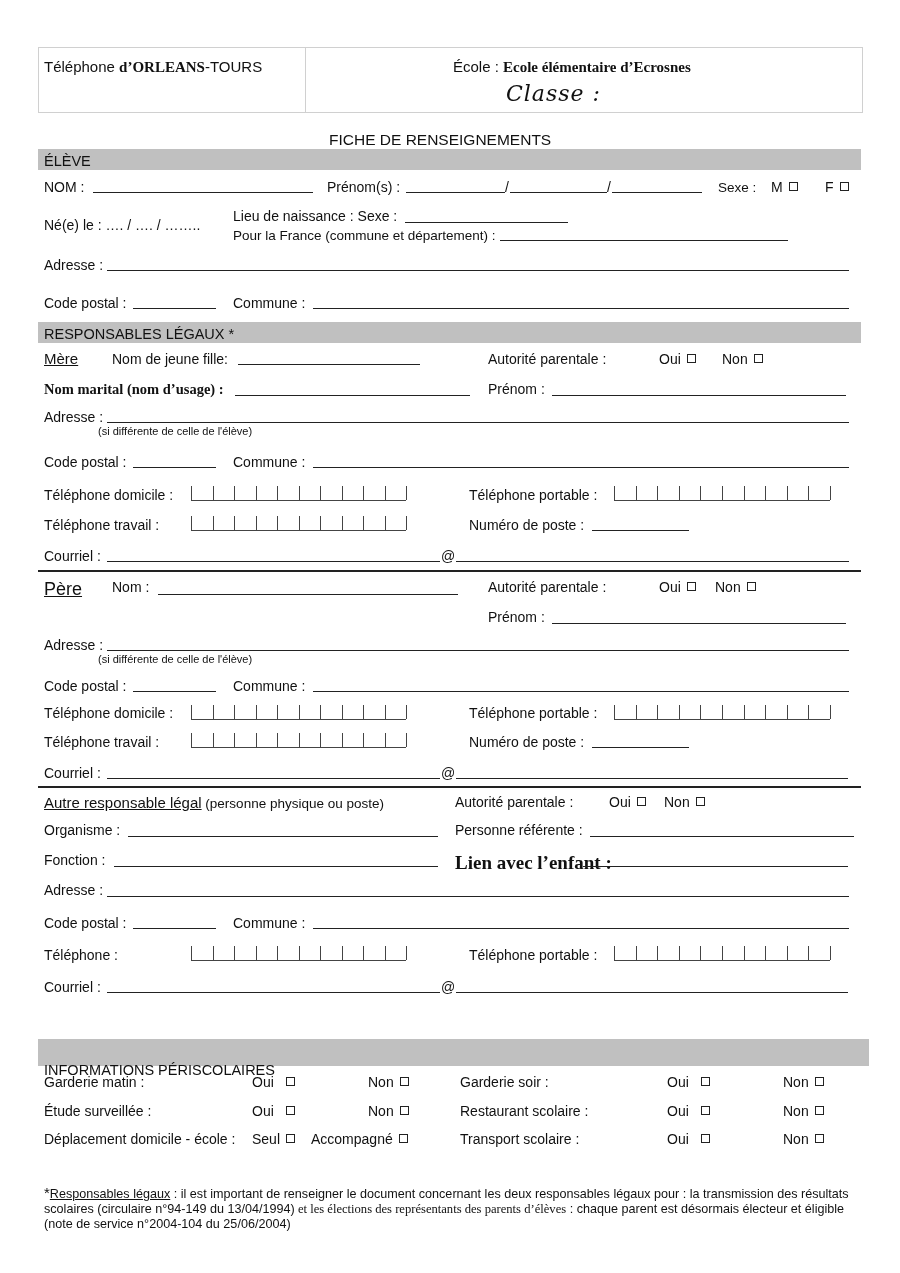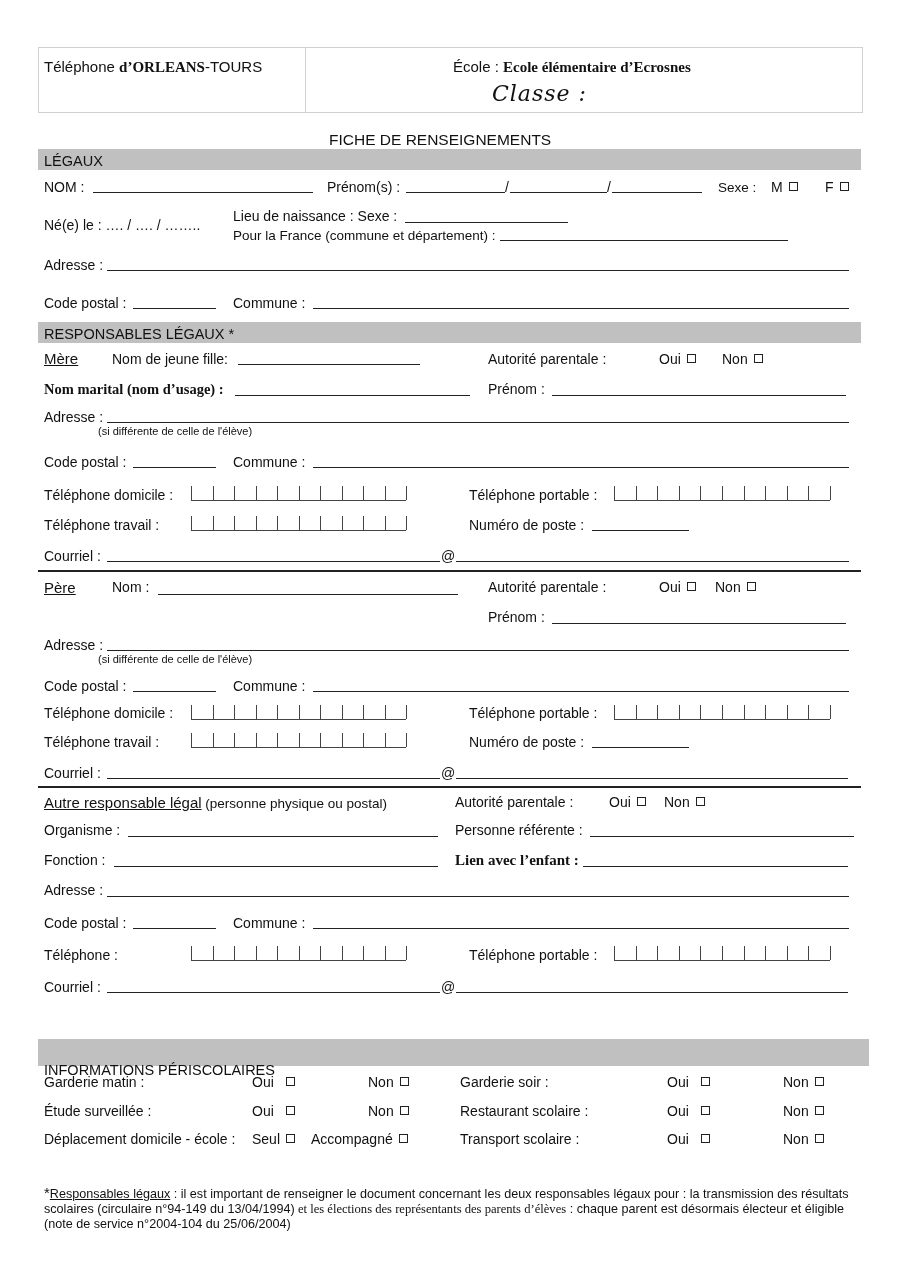--- a/index.html
+++ b/index.html
@@ -27,26 +27,26 @@
 
 <div class="hdr">
   <div class="div"></div>
 </div>
 <div class="abs" style="left:44px;top:59px;font-size:15px;">
   <span>Téléphone </span><span class="serif b">d’ORLEANS</span><span>-TOURS</span>
 </div>
 <div class="abs" style="left:453px;top:59px;font-size:15px;">
   <span>École : </span><span class="serif b">Ecole élémentaire d’Ecrosnes</span>
 </div>
-<div class="abs script" style="left:492px;top:83px;">Classe :</div>
+<div class="abs script" style="left:506px;top:83px;">Classe :</div>
 
 <div class="abs" style="left:329px;top:132px;font-size:15.5px;">FICHE DE RENSEIGNEMENTS</div>
 
 <div class="bar" style="left:38px;top:149px;width:823px;">
-    <span>LÉGAUX</span>
+    <span>ÉLÈVE</span>
   </div>
 
 <div class="abs" style="left:44px;top:180px;">NOM :</div>
 <div class="line" style="left:93px;top:192px;width:220px;"></div>
 <div class="abs" style="left:327px;top:180px;">Prénom(s) :</div>
 <div class="line" style="left:406px;top:192px;width:99px;"></div>
 <div class="abs" style="left:505px;top:180px;">/</div>
 <div class="line" style="left:510px;top:192px;width:97px;"></div>
 <div class="abs" style="left:607px;top:180px;">/</div>
 <div class="line" style="left:612px;top:192px;width:90px;"></div>
@@ -139,21 +139,21 @@
 <div class="abs" style="left:469px;top:518px;">Numéro de poste :</div>
 <div class="line" style="left:592px;top:530px;width:97px;"></div>
 
 <div class="abs" style="left:44px;top:549px;">Courriel :</div>
 <div class="line" style="left:107px;top:561px;width:333px;"></div>
 <div class="abs" style="left:441px;top:549px;">@</div>
 <div class="line" style="left:456px;top:561px;width:393px;"></div>
 
 <div class="hr" style="left:38px;top:570px;width:823px;"></div>
 
-<div class="abs u" style="left:44px;top:580px;font-size:15px;">Père</div>
+<div class="abs u" style="left:44px;top:580px;font-size:18px;">Père</div>
 <div class="abs" style="left:112px;top:580px;"><span>Nom</span><span> : </span></div>
 <div class="line" style="left:158px;top:594px;width:300px;"></div>
 <div class="abs" style="left:488px;top:580px;">Autorité parentale :</div>
 <div class="abs" style="left:659px;top:580px;"><span>Oui</span><span class="chk"></span></div>
 <div class="abs" style="left:715px;top:580px;"><span>Non</span><span class="chk"></span></div>
 
 <div class="abs" style="left:488px;top:610px;">Prénom :</div>
 <div class="line" style="left:552px;top:623px;width:294px;"></div>
 
 <div class="abs" style="left:44px;top:638px;">Adresse :</div>
@@ -211,33 +211,33 @@
 <div class="abs" style="left:469px;top:735px;">Numéro de poste :</div>
 <div class="line" style="left:592px;top:747px;width:97px;"></div>
 
 <div class="abs" style="left:44px;top:766px;">Courriel :</div>
 <div class="line" style="left:107px;top:778px;width:333px;"></div>
 <div class="abs" style="left:441px;top:766px;">@</div>
 <div class="line" style="left:456px;top:778px;width:392px;"></div>
 
 <div class="hr" style="left:38px;top:786px;width:823px;"></div>
 
-<div class="abs" style="left:44px;top:795px;"><span class="u" style="font-size:15px;">Autre responsable légal</span><span style="font-size:13.5px;"> (personne physique ou postal)</span></div>
+<div class="abs" style="left:44px;top:795px;"><span class="u" style="font-size:15px;">Autre responsable légal</span><span style="font-size:13.5px;"> (personne physique ou poste)</span></div>
 <div class="abs" style="left:455px;top:795px;">Autorité parentale :</div>
 <div class="abs" style="left:609px;top:795px;"><span>Oui</span><span class="chk"></span></div>
 <div class="abs" style="left:664px;top:795px;"><span>Non</span><span class="chk"></span></div>
 
 <div class="abs" style="left:44px;top:823px;">Organisme :</div>
 <div class="line" style="left:128px;top:836px;width:310px;"></div>
 <div class="abs" style="left:455px;top:823px;">Personne référente :</div>
 <div class="line" style="left:590px;top:836px;width:264px;"></div>
 
 <div class="abs" style="left:44px;top:853px;">Fonction :</div>
 <div class="line" style="left:114px;top:866px;width:324px;"></div>
-<div class="abs serif b" style="left:455px;top:853px;font-size:15px;">Lien avec l’enfant :</div>
+<div class="abs serif b" style="left:455px;top:853px;font-size:19px;">Lien avec l’enfant :</div>
 <div class="line" style="left:583px;top:866px;width:265px;"></div>
 
 <div class="abs" style="left:44px;top:883px;">Adresse :</div>
 <div class="line" style="left:107px;top:896px;width:742px;"></div>
 
 <div class="abs" style="left:44px;top:916px;">Code postal :</div>
 <div class="line" style="left:133px;top:928px;width:83px;"></div>
 <div class="abs" style="left:233px;top:916px;">Commune :</div>
 <div class="line" style="left:313px;top:928px;width:536px;"></div>
 

